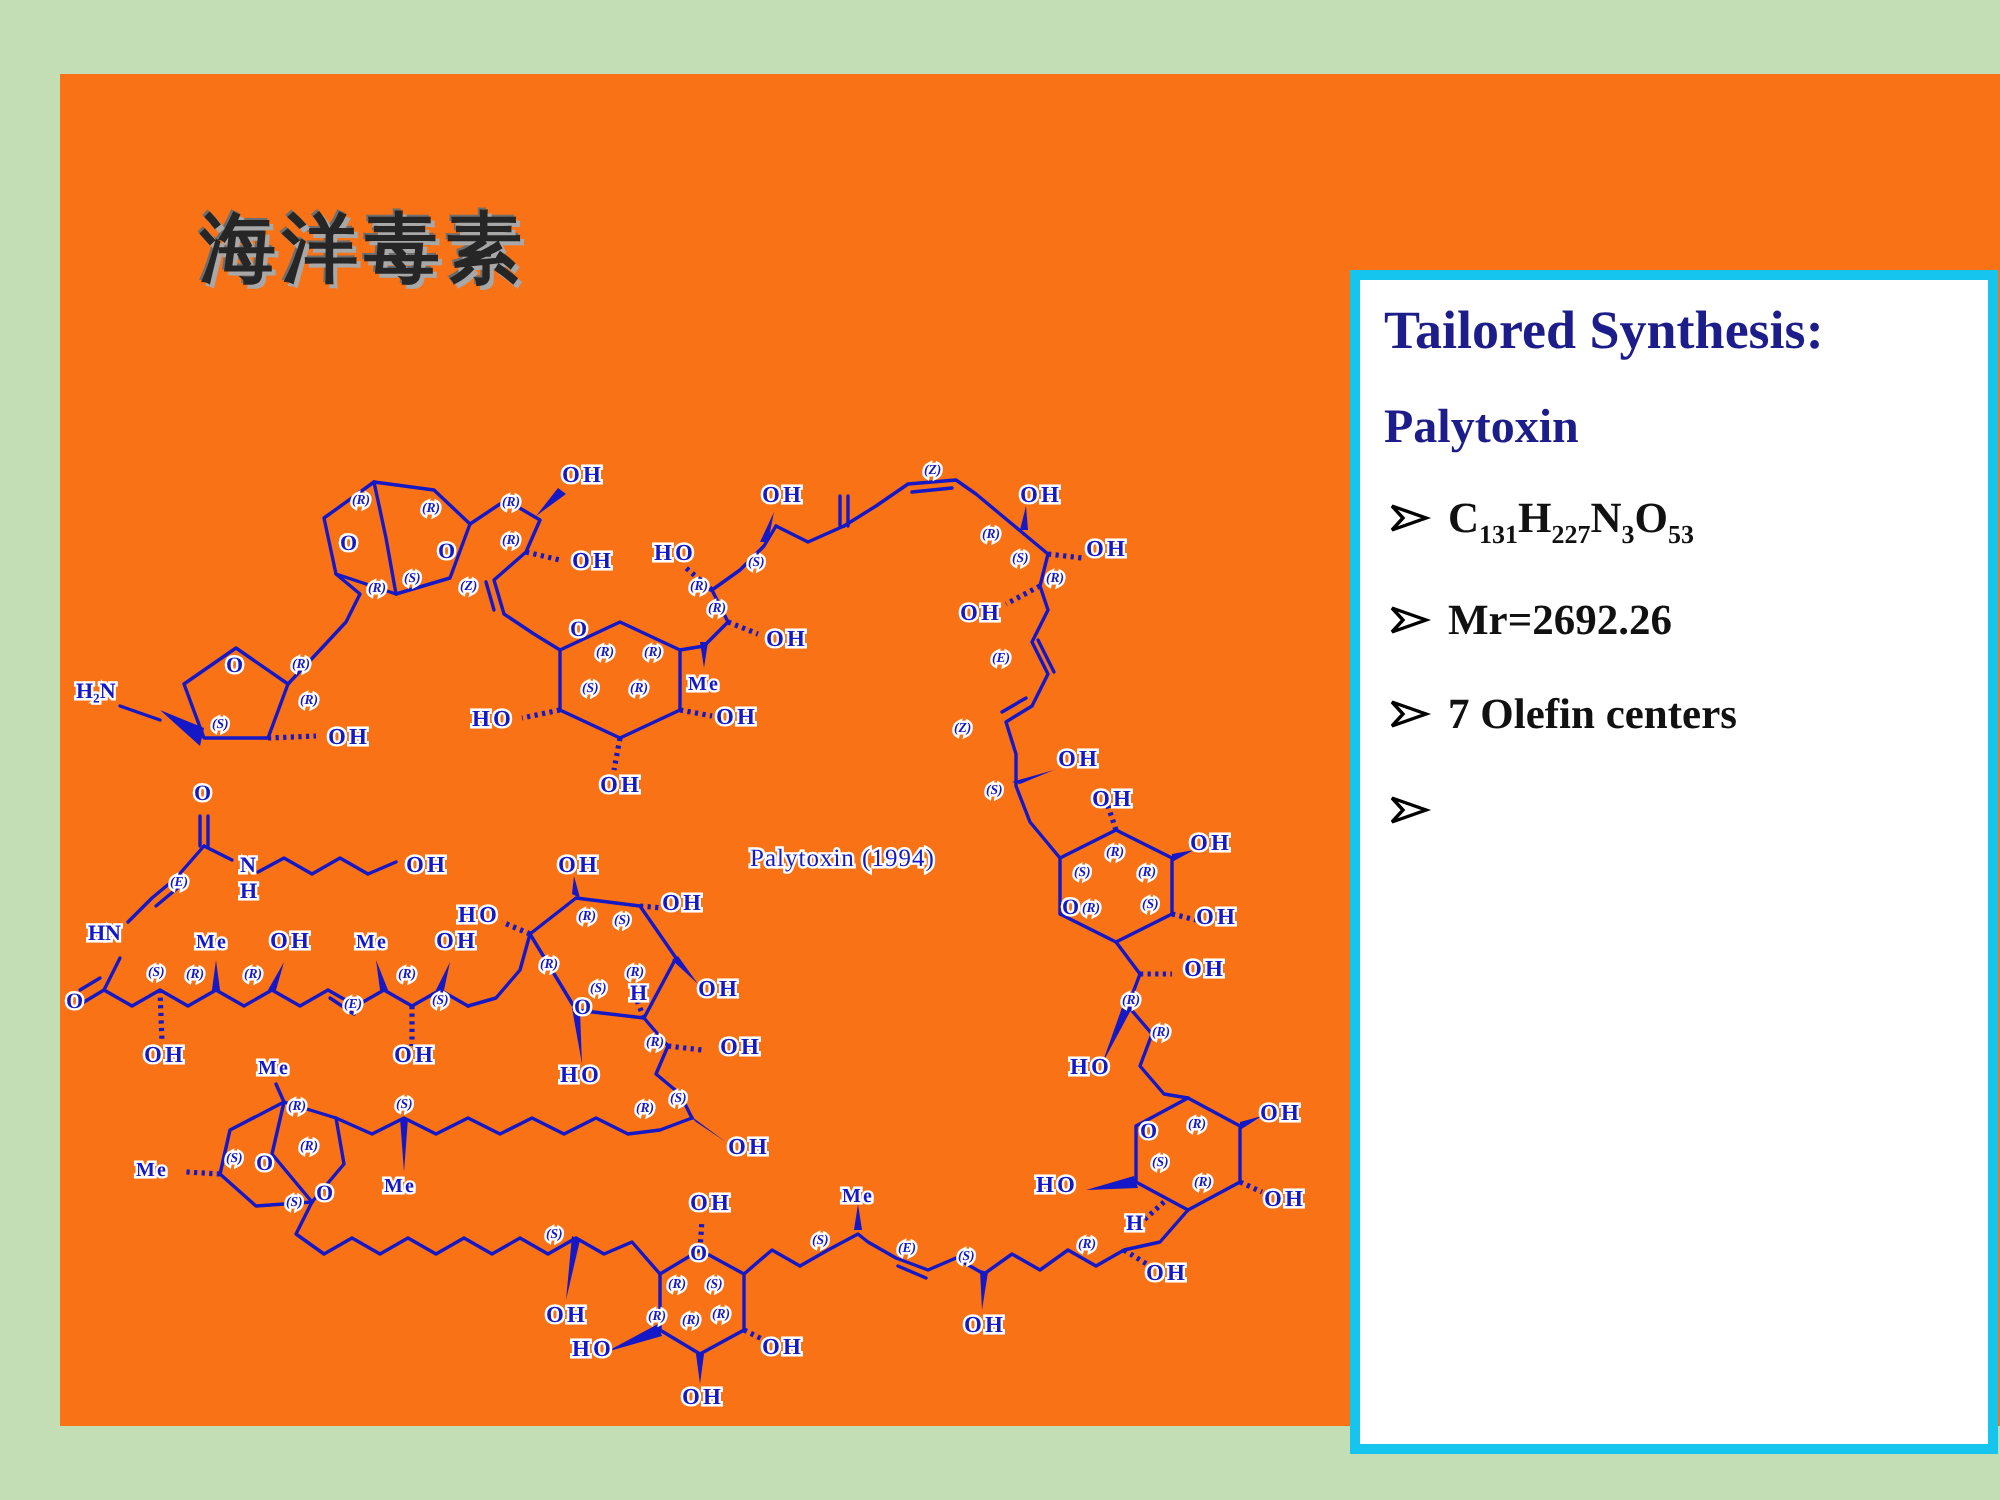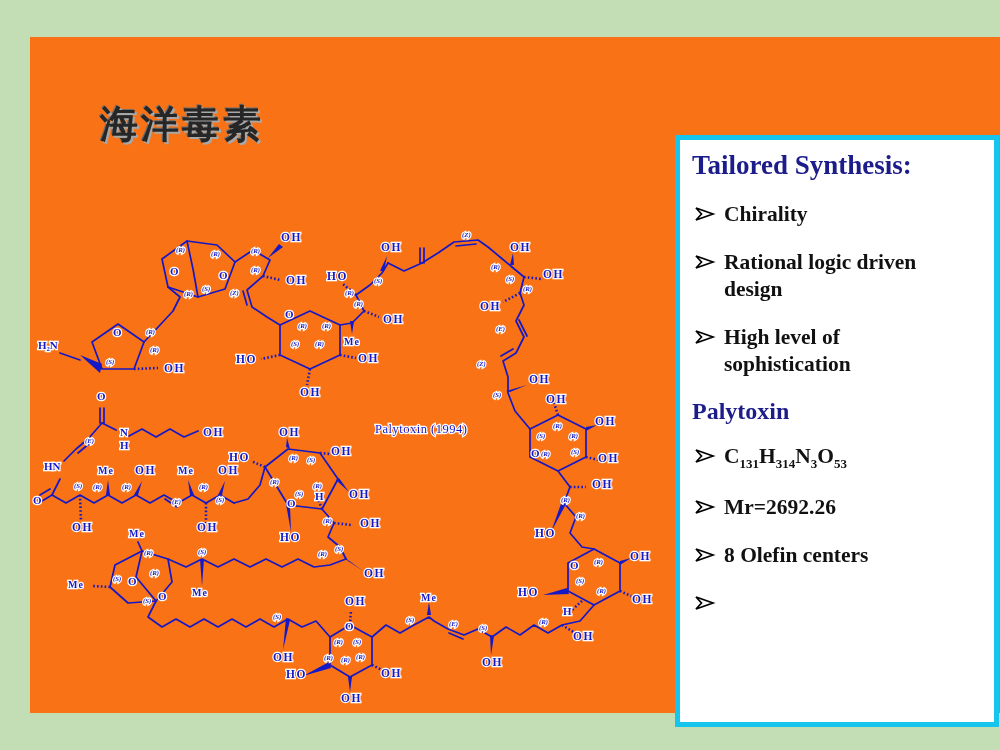--- a/index.html
+++ b/index.html
@@ -281,59 +281,39 @@
         <text x="169" y="292" class="m-st">(R)</text>
         <text x="188" y="277" class="m-oh">OH</text>
         <text x="186" y="305" class="m-st">(S)</text>
         <text x="42" y="334" class="m-oh">OH</text>
         <text x="167" y="334" class="m-oh">OH</text>
       </g>
   </svg>
 
   <div class="panel">
     <h1>Tailored Synthesis:</h1>
-    <ul class="blist">
-      <li>
-        <svg class="arrow" width="22" height="16" viewBox="0 0 22 16">
-            <path d="M2,2 L19,8 L2,14 L7.5,8 Z" fill="#ffffff" stroke="#000000" stroke-width="1.7"></path>
-          </svg>
-        <span class="btxt">Chirality</span>
-      </li>
-      <li>
-        <svg class="arrow" width="22" height="16" viewBox="0 0 22 16">
-            <path d="M2,2 L19,8 L2,14 L7.5,8 Z" fill="#ffffff" stroke="#000000" stroke-width="1.7"></path>
-          </svg>
-        <span class="btxt">Rational logic driven design</span>
-      </li>
-      <li>
-        <svg class="arrow" width="22" height="16" viewBox="0 0 22 16">
-            <path d="M2,2 L19,8 L2,14 L7.5,8 Z" fill="#ffffff" stroke="#000000" stroke-width="1.7"></path>
-          </svg>
-        <span class="btxt">High level of sophistication</span>
-      </li>
-    </ul>
     <h2>Palytoxin</h2>
     <ul class="blist">
       <li>
         <svg class="arrow" width="22" height="16" viewBox="0 0 22 16">
             <path d="M2,2 L19,8 L2,14 L7.5,8 Z" fill="#ffffff" stroke="#000000" stroke-width="1.7"></path>
           </svg>
-        <span class="btxt" id="formula-text">C<sub>131</sub>H<sub>314</sub>N<sub>3</sub>O<sub>53</sub></span>
+        <span class="btxt" id="formula-text">C<sub>131</sub>H<sub>227</sub>N<sub>3</sub>O<sub>53</sub></span>
       </li>
       <li>
         <svg class="arrow" width="22" height="16" viewBox="0 0 22 16">
             <path d="M2,2 L19,8 L2,14 L7.5,8 Z" fill="#ffffff" stroke="#000000" stroke-width="1.7"></path>
           </svg>
         <span class="btxt">Mr=2692.26</span>
       </li>
       <li>
         <svg class="arrow" width="22" height="16" viewBox="0 0 22 16">
             <path d="M2,2 L19,8 L2,14 L7.5,8 Z" fill="#ffffff" stroke="#000000" stroke-width="1.7"></path>
           </svg>
-        <span class="btxt">8 Olefin centers</span>
+        <span class="btxt">7 Olefin centers</span>
       </li>
       <li>
         <svg class="arrow" width="22" height="16" viewBox="0 0 22 16">
             <path d="M2,2 L19,8 L2,14 L7.5,8 Z" fill="#ffffff" stroke="#000000" stroke-width="1.7"></path>
           </svg>
       </li>
     </ul>
   </div>
 
 </div>

